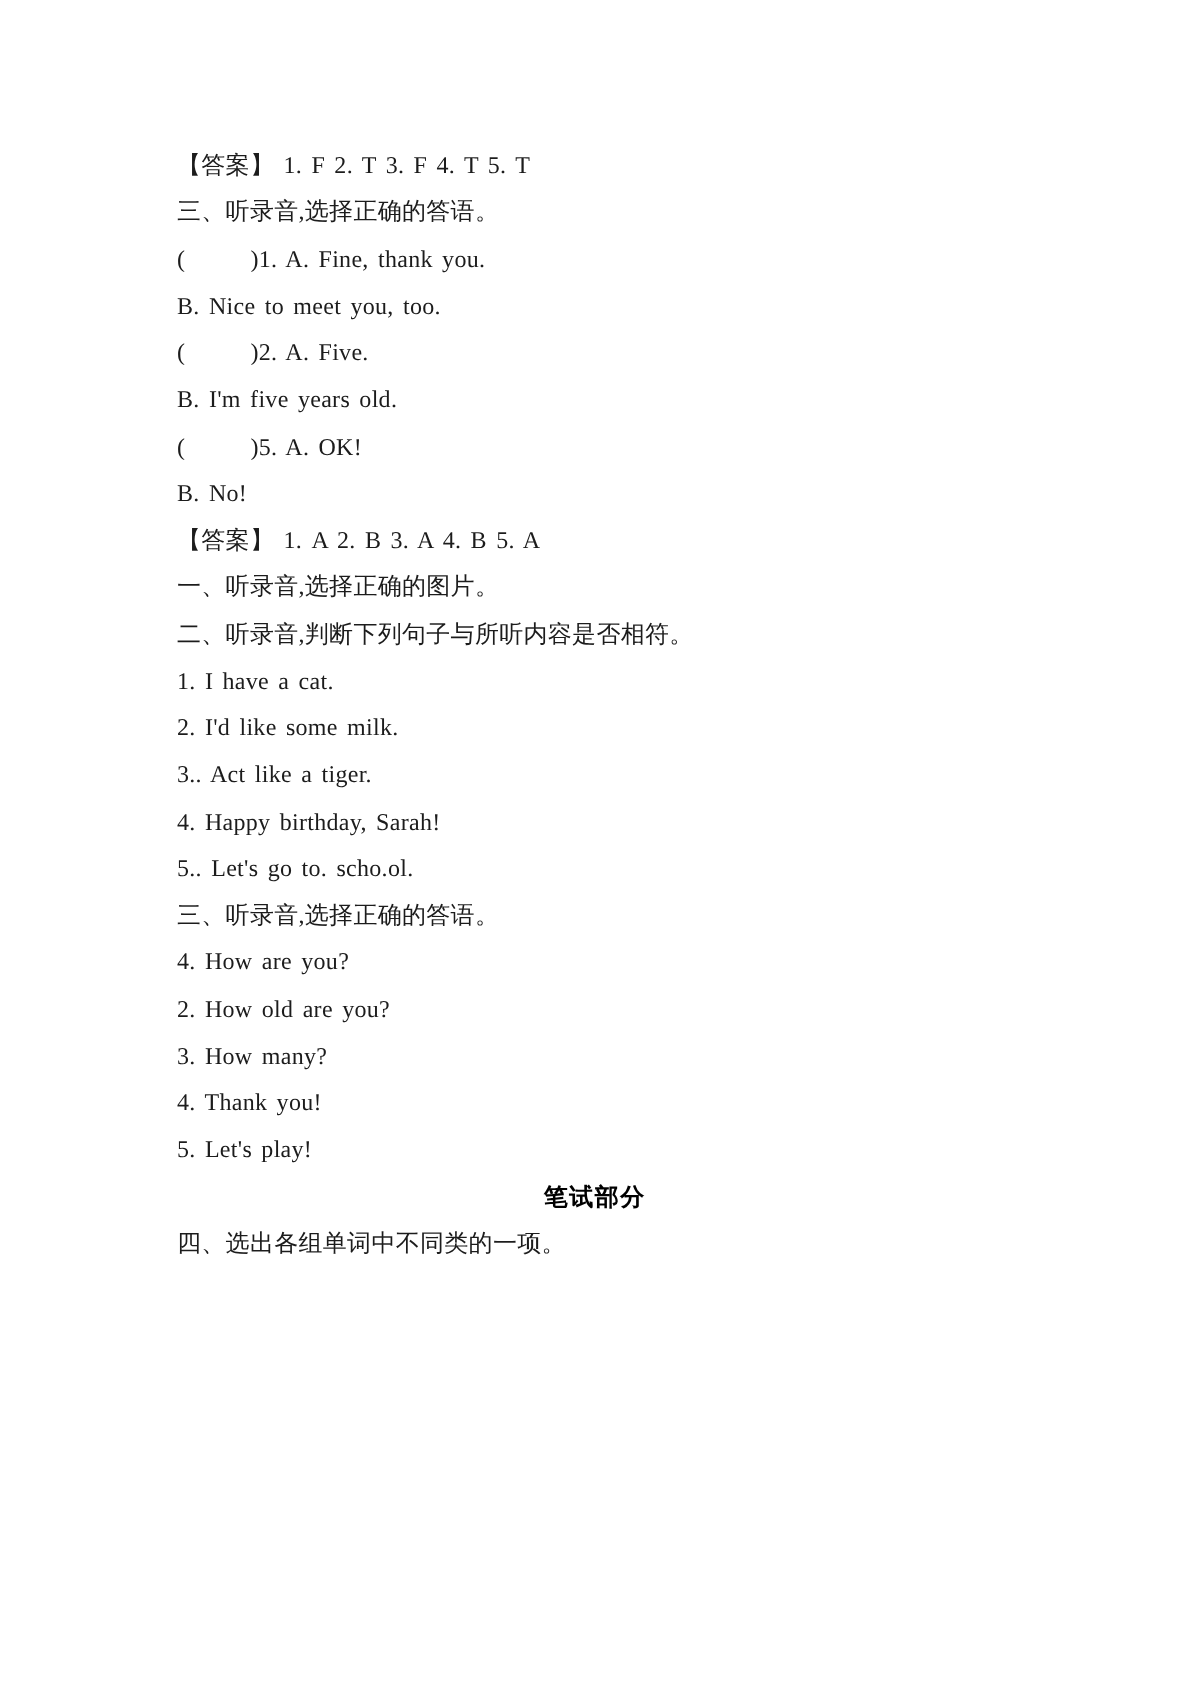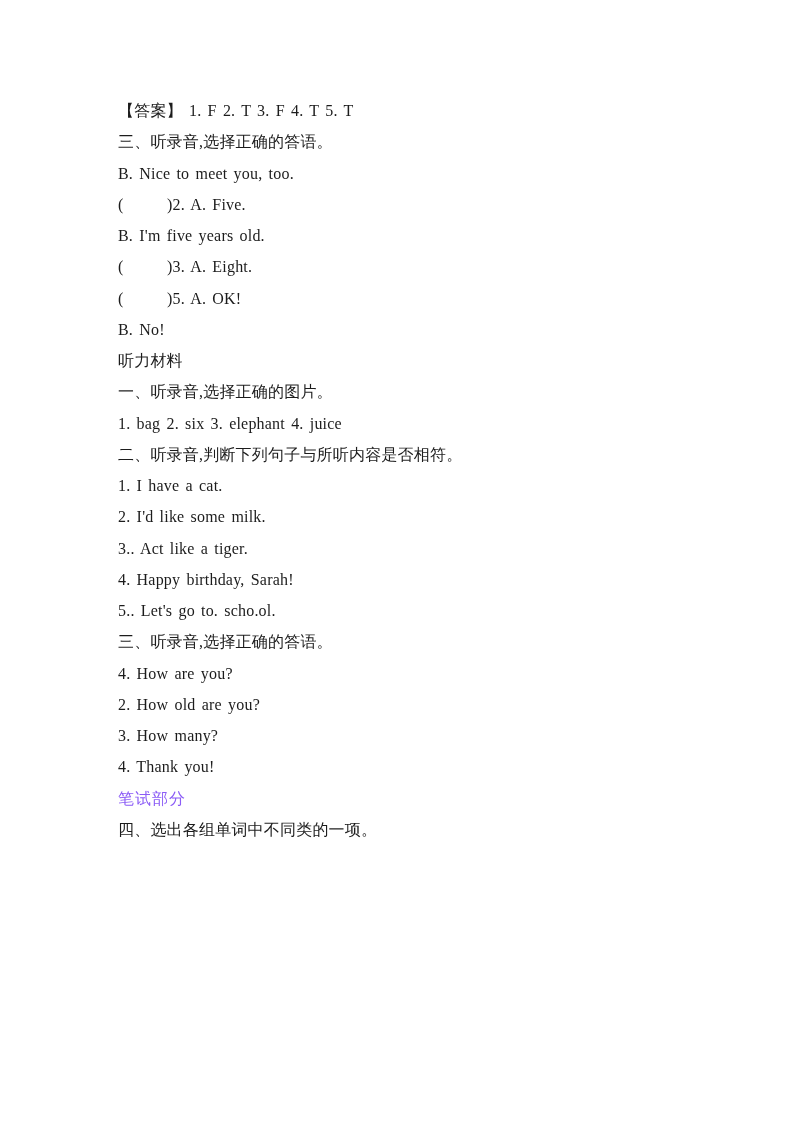--- a/index.html
+++ b/index.html
@@ -25,49 +25,49 @@
   .doc-line {
     margin: 0;
     font-size: 16px;
     line-height: 31.25px;
     height: 31.25px;
     white-space: pre;
     word-spacing: 2px;
     letter-spacing: 0.2px;
   }
   .doc-line.red-center {
-    color: #8b5cf6;
-    text-align: left;
-    font-weight: normal;
+    color: #000000;
+    text-align: center;
+    font-weight: bold;
     letter-spacing: 1px;
   }
 </style>
 </head>
 <body>
 
 <div class="page">
   <div class="doc-body">
       <p class="doc-line normal">【答案】 1. F 2. T 3. F 4. T 5. T</p>
       <p class="doc-line normal">三、听录音,选择正确的答语。</p>
+      <p class="doc-line normal">(       )1. A. Fine, thank you.</p>
       <p class="doc-line normal">B. Nice to meet you, too.</p>
       <p class="doc-line normal">(       )2. A. Five.</p>
       <p class="doc-line normal">B. I'm five years old.</p>
-      <p class="doc-line normal">(       )3. A. Eight.</p>
       <p class="doc-line normal">(       )5. A. OK!</p>
       <p class="doc-line normal">B. No!</p>
-      <p class="doc-line normal">听力材料</p>
+      <p class="doc-line normal">【答案】 1. A 2. B 3. A 4. B 5. A</p>
       <p class="doc-line normal">一、听录音,选择正确的图片。</p>
-      <p class="doc-line normal">1. bag 2. six 3. elephant 4. juice</p>
       <p class="doc-line normal">二、听录音,判断下列句子与所听内容是否相符。</p>
       <p class="doc-line normal">1. I have a cat.</p>
       <p class="doc-line normal">2. I'd like some milk.</p>
       <p class="doc-line normal">3.. Act like a tiger.</p>
       <p class="doc-line normal">4. Happy birthday, Sarah!</p>
       <p class="doc-line normal">5.. Let's go to. scho.ol.</p>
       <p class="doc-line normal">三、听录音,选择正确的答语。</p>
       <p class="doc-line normal">4. How are you?</p>
       <p class="doc-line normal">2. How old are you?</p>
       <p class="doc-line normal">3. How many?</p>
       <p class="doc-line normal">4. Thank you!</p>
+      <p class="doc-line normal">5. Let's play!</p>
       <p class="doc-line red-center">笔试部分</p>
       <p class="doc-line normal">四、选出各组单词中不同类的一项。</p>
     </div>
 </div>
 
 </body></html>

